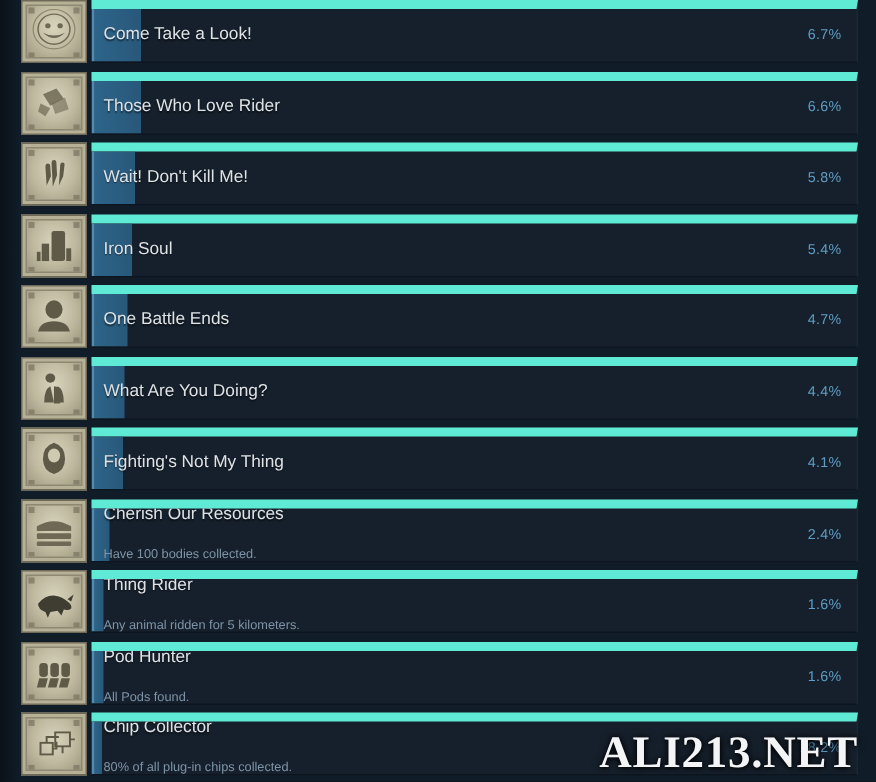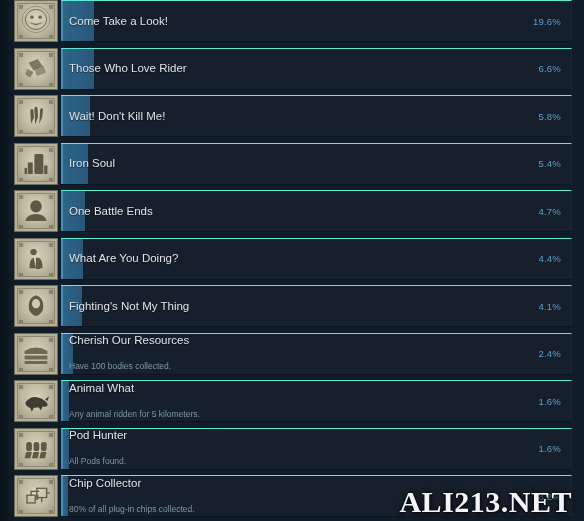--- a/index.html
+++ b/index.html
@@ -81,21 +81,21 @@
   }
   .ach-icon .inner::after { display: none; }
 
   
   .ach-body {
     position: relative;
     flex: 1 1 auto;
     margin-left: 3px;
     margin-right: 12px;
     background: #16202c;
-    border-top: 1px solid #5eead4;
+    border-top: 6px solid #5eead4;
     border-right: 1px solid #1b2735;
     border-bottom: 1px solid #0d1620;
     overflow: hidden;
     padding-left: 18px;
   }
 
   .ach-bar {
     position: absolute;
     left: 0; top: 0; bottom: 0;
     background: linear-gradient(90deg, #2d6489 0%, #2a5d80 60%, #28587a 100%);
@@ -175,21 +175,21 @@
               <circle cx="22" cy="20" r="17" fill="none" stroke="#8d8770" stroke-width="1"></circle>
             </g>
           </svg>
         </div>
       </div>
       <div class="ach-body">
         <div class="ach-bar" style="width: 33px;"></div>
         <div class="ach-text">
           <div class="ach-title">Come Take a Look!</div>
         </div>
-        <div class="ach-pct">19.6%</div>
+        <div class="ach-pct">6.7%</div>
       </div>
     </div>
     <div class="ach-row">
       <div class="ach-icon">
         <div class="inner">
           <svg viewBox="0 0 44 44" preserveAspectRatio="none">
             <g fill="#6e6854">
               <path d="M13 14 L24 9 L30 18 L19 24 Z" opacity=".85"></path>
               <path d="M20 22 L31 17 L34 27 L23 31 Z" opacity=".6"></path>
               <path d="M11 22 L19 26 L15 33 L9 29 Z" opacity=".7"></path>
@@ -333,21 +333,21 @@
             <g fill="#3f3c31">
               <path d="M9 24 q6-8 14-7 q6 1 10 5 q4 3 3 6 q-2 2 -6 1 l-2 5 l-3-4 l-6 1 l-2 5 l-2-5 q-6-2 -6-7z"></path>
               <path d="M33 20 l5-4 l-2 6z"></path>
             </g>
           </svg>
         </div>
       </div>
       <div class="ach-body">
         <div class="ach-bar" style="width: 8px;"></div>
         <div class="ach-text">
-          <div class="ach-title with-desc">Animal What</div>
+          <div class="ach-title with-desc">Thing Rider</div>
           <div class="ach-desc">Any animal ridden for 5 kilometers.</div>
         </div>
         <div class="ach-pct">1.6%</div>
       </div>
     </div>
     <div class="ach-row">
       <div class="ach-icon">
         <div class="inner">
           <svg viewBox="0 0 44 44" preserveAspectRatio="none">
             <g fill="#5f5a48">

